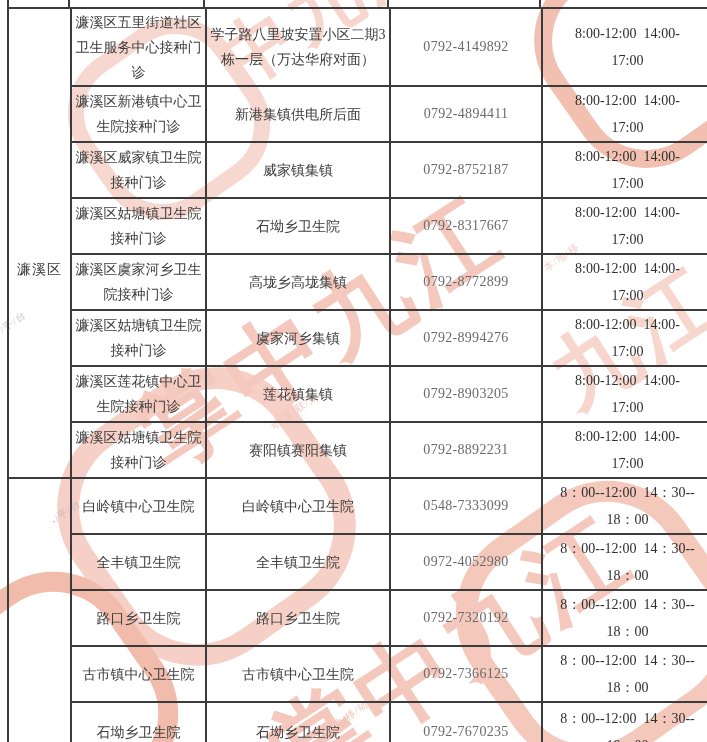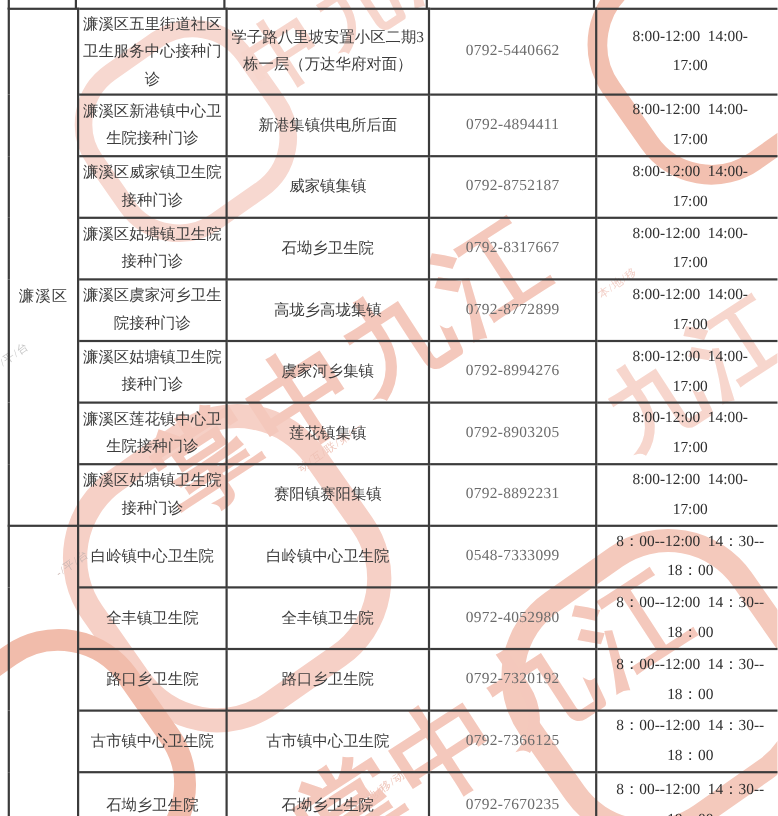--- a/index.html
+++ b/index.html
@@ -86,21 +86,21 @@
       <col style="width:152px">
       <col style="width:171px">
     </colgroup>
     <tbody id="sec0">
         <tr style="height: 78px;">
           <td rowspan="8" class="region-cell region-first">
             <span class="region-label">濂溪区</span>
           </td>
           <td class="name-cell">濂溪区五里街道社区卫生服务中心接种门诊</td>
           <td class="address-cell">学子路八里坡安置小区二期3栋一层（万达华府对面）</td>
-          <td class="phone-cell">0792-5440662</td>
+          <td class="phone-cell">0792-4149892</td>
           <td class="hours-cell">
             <div class="hours-line">8:00-12:00  14:00-</div>
             <div class="hours-line">17:00</div>
           </td>
         </tr>
         <tr style="height: 54px;">
           <td class="name-cell">濂溪区新港镇中心卫生院接种门诊</td>
           <td class="address-cell">新港集镇供电所后面</td>
           <td class="phone-cell">0792-4894411</td>
           <td class="hours-cell">

